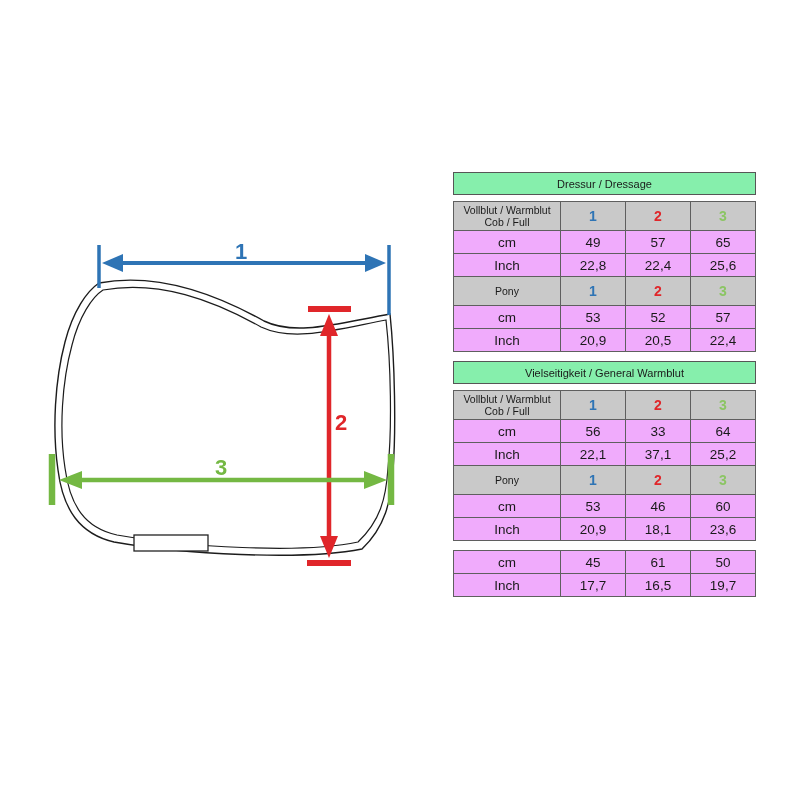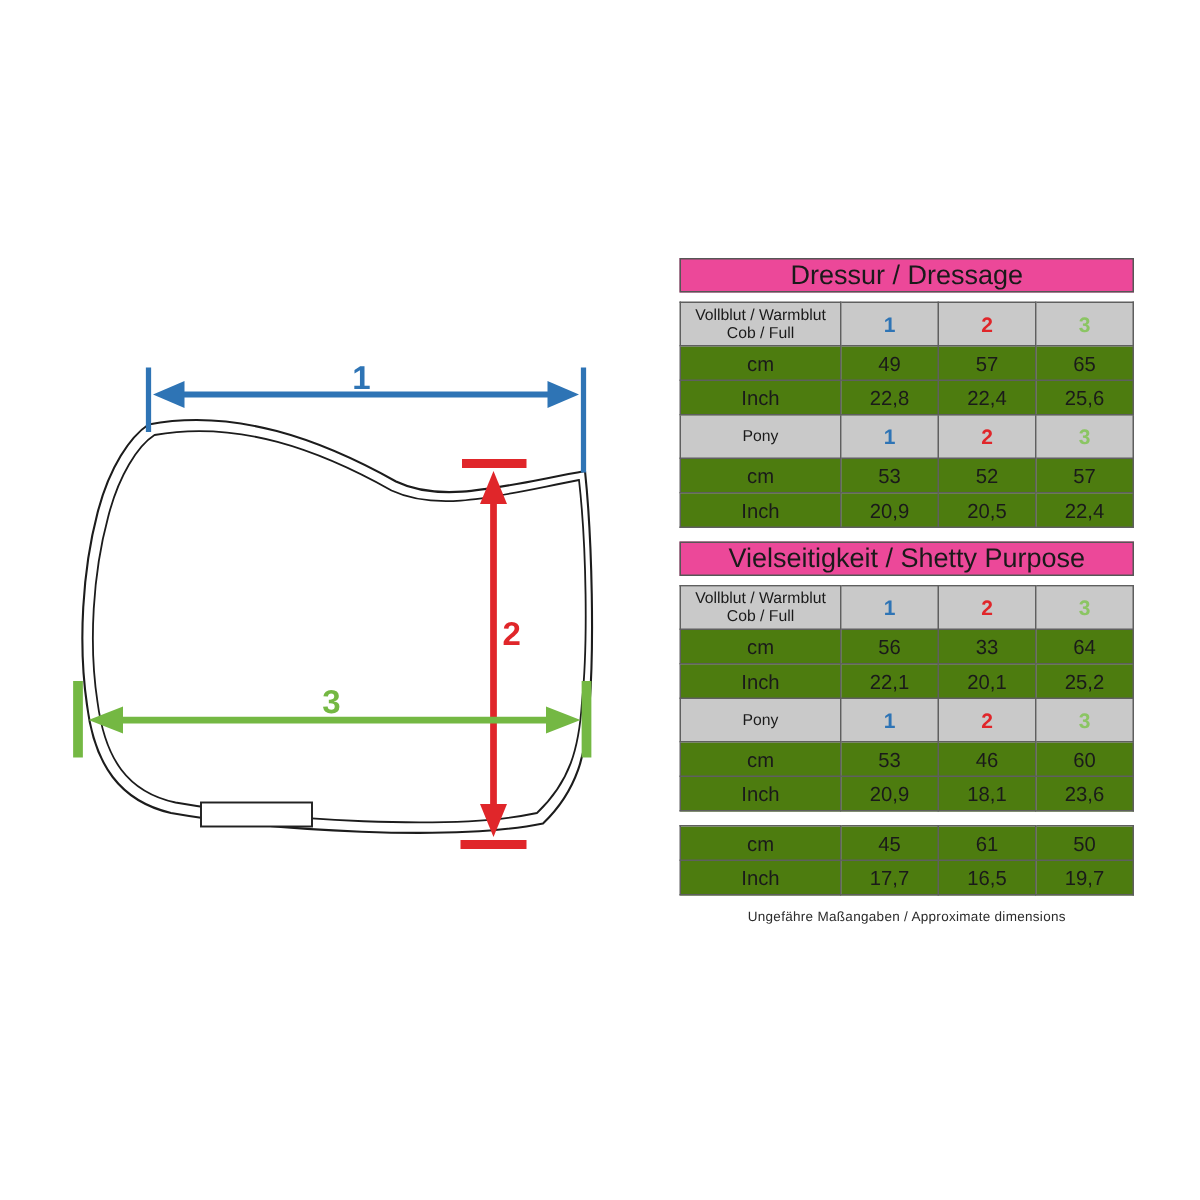--- a/index.html
+++ b/index.html
@@ -12,30 +12,30 @@
   .stage { position:absolute; inset:0; }
 
   
   .diagram-svg { position:absolute; left:40px; top:235px; }
   .dim-label { font-family:"Liberation Sans", sans-serif; font-weight:bold; font-size:22px; }
 
   
   .tables { position:absolute; left:453px; top:172px; width:303px; }
   .tbl-block { margin-bottom:9px; }
   .tbl-title {
-    background:#ec4899; border:1px solid #565656;
+    background:#86efac; border:1px solid #565656;
     height:21px; display:flex; align-items:center; justify-content:center;
-    font-size:18px; color:#1a1a1a; margin-bottom:6px;
+    font-size:11px; color:#1a1a1a; margin-bottom:6px;
   }
   table.size-table { border-collapse:collapse; width:100%; table-layout:fixed;border-radius:10px; }
   table.size-table col.c-label { width:107px; }
   table.size-table col.c-num   { width:65px;  }
   table.size-table td {
     border:1px solid #5f5f5f; text-align:center; vertical-align:middle;
-    background:#4d7c0f; padding:0;
+    background:#f0abfc; padding:0;
   }
   tr.hdr td { background:#c9c9c9; height:28px; }
   tr.hdr td.lbl { font-size:10.5px; line-height:1.15; white-space:pre-line; }
   tr.hdr td.num { font-weight:bold; font-size:14px; }
   tr.data td { height:22px; font-size:13.5px; }
   .c1 { color:#2e74b5; }
   .c2 { color:#e0262a; }
   .c3 { color:#8bc563; }
   .footer-note {
     text-align:center; font-size:9px; color:#2b2b2b;
@@ -146,21 +146,21 @@
             <td>Inch</td>
             <td>20,9</td>
             <td>20,5</td>
             <td>22,4</td>
           </tr>
         </tbody>
       </table>
     </div>
 
     <div class="tbl-block">
-      <div class="tbl-title">Vielseitigkeit / Shetty Purpose</div>
+      <div class="tbl-title">Vielseitigkeit / General Warmblut</div>
       <table class="size-table">
         <colgroup>
             <col class="c-label">
             <col class="c-num">
             <col class="c-num">
             <col class="c-num">
           </colgroup>
         <tbody>
           <tr class="hdr">
             <td class="lbl">Vollblut / Warmblut
@@ -171,21 +171,21 @@
           </tr>
           <tr class="data">
             <td>cm</td>
             <td>56</td>
             <td>33</td>
             <td>64</td>
           </tr>
           <tr class="data">
             <td>Inch</td>
             <td>22,1</td>
-            <td>20,1</td>
+            <td>37,1</td>
             <td>25,2</td>
           </tr>
           <tr class="hdr">
             <td class="lbl">Pony</td>
             <td class="num c1">1</td>
             <td class="num c2">2</td>
             <td class="num c3">3</td>
           </tr>
           <tr class="data">
             <td>cm</td>
@@ -221,16 +221,15 @@
           <tr class="data">
             <td>Inch</td>
             <td>17,7</td>
             <td>16,5</td>
             <td>19,7</td>
           </tr>
         </tbody>
       </table>
     </div>
 
-    <div class="footer-note">Ungefähre Maßangaben / Approximate dimensions</div>
   </div>
 
 </div>
 
 </body></html>

